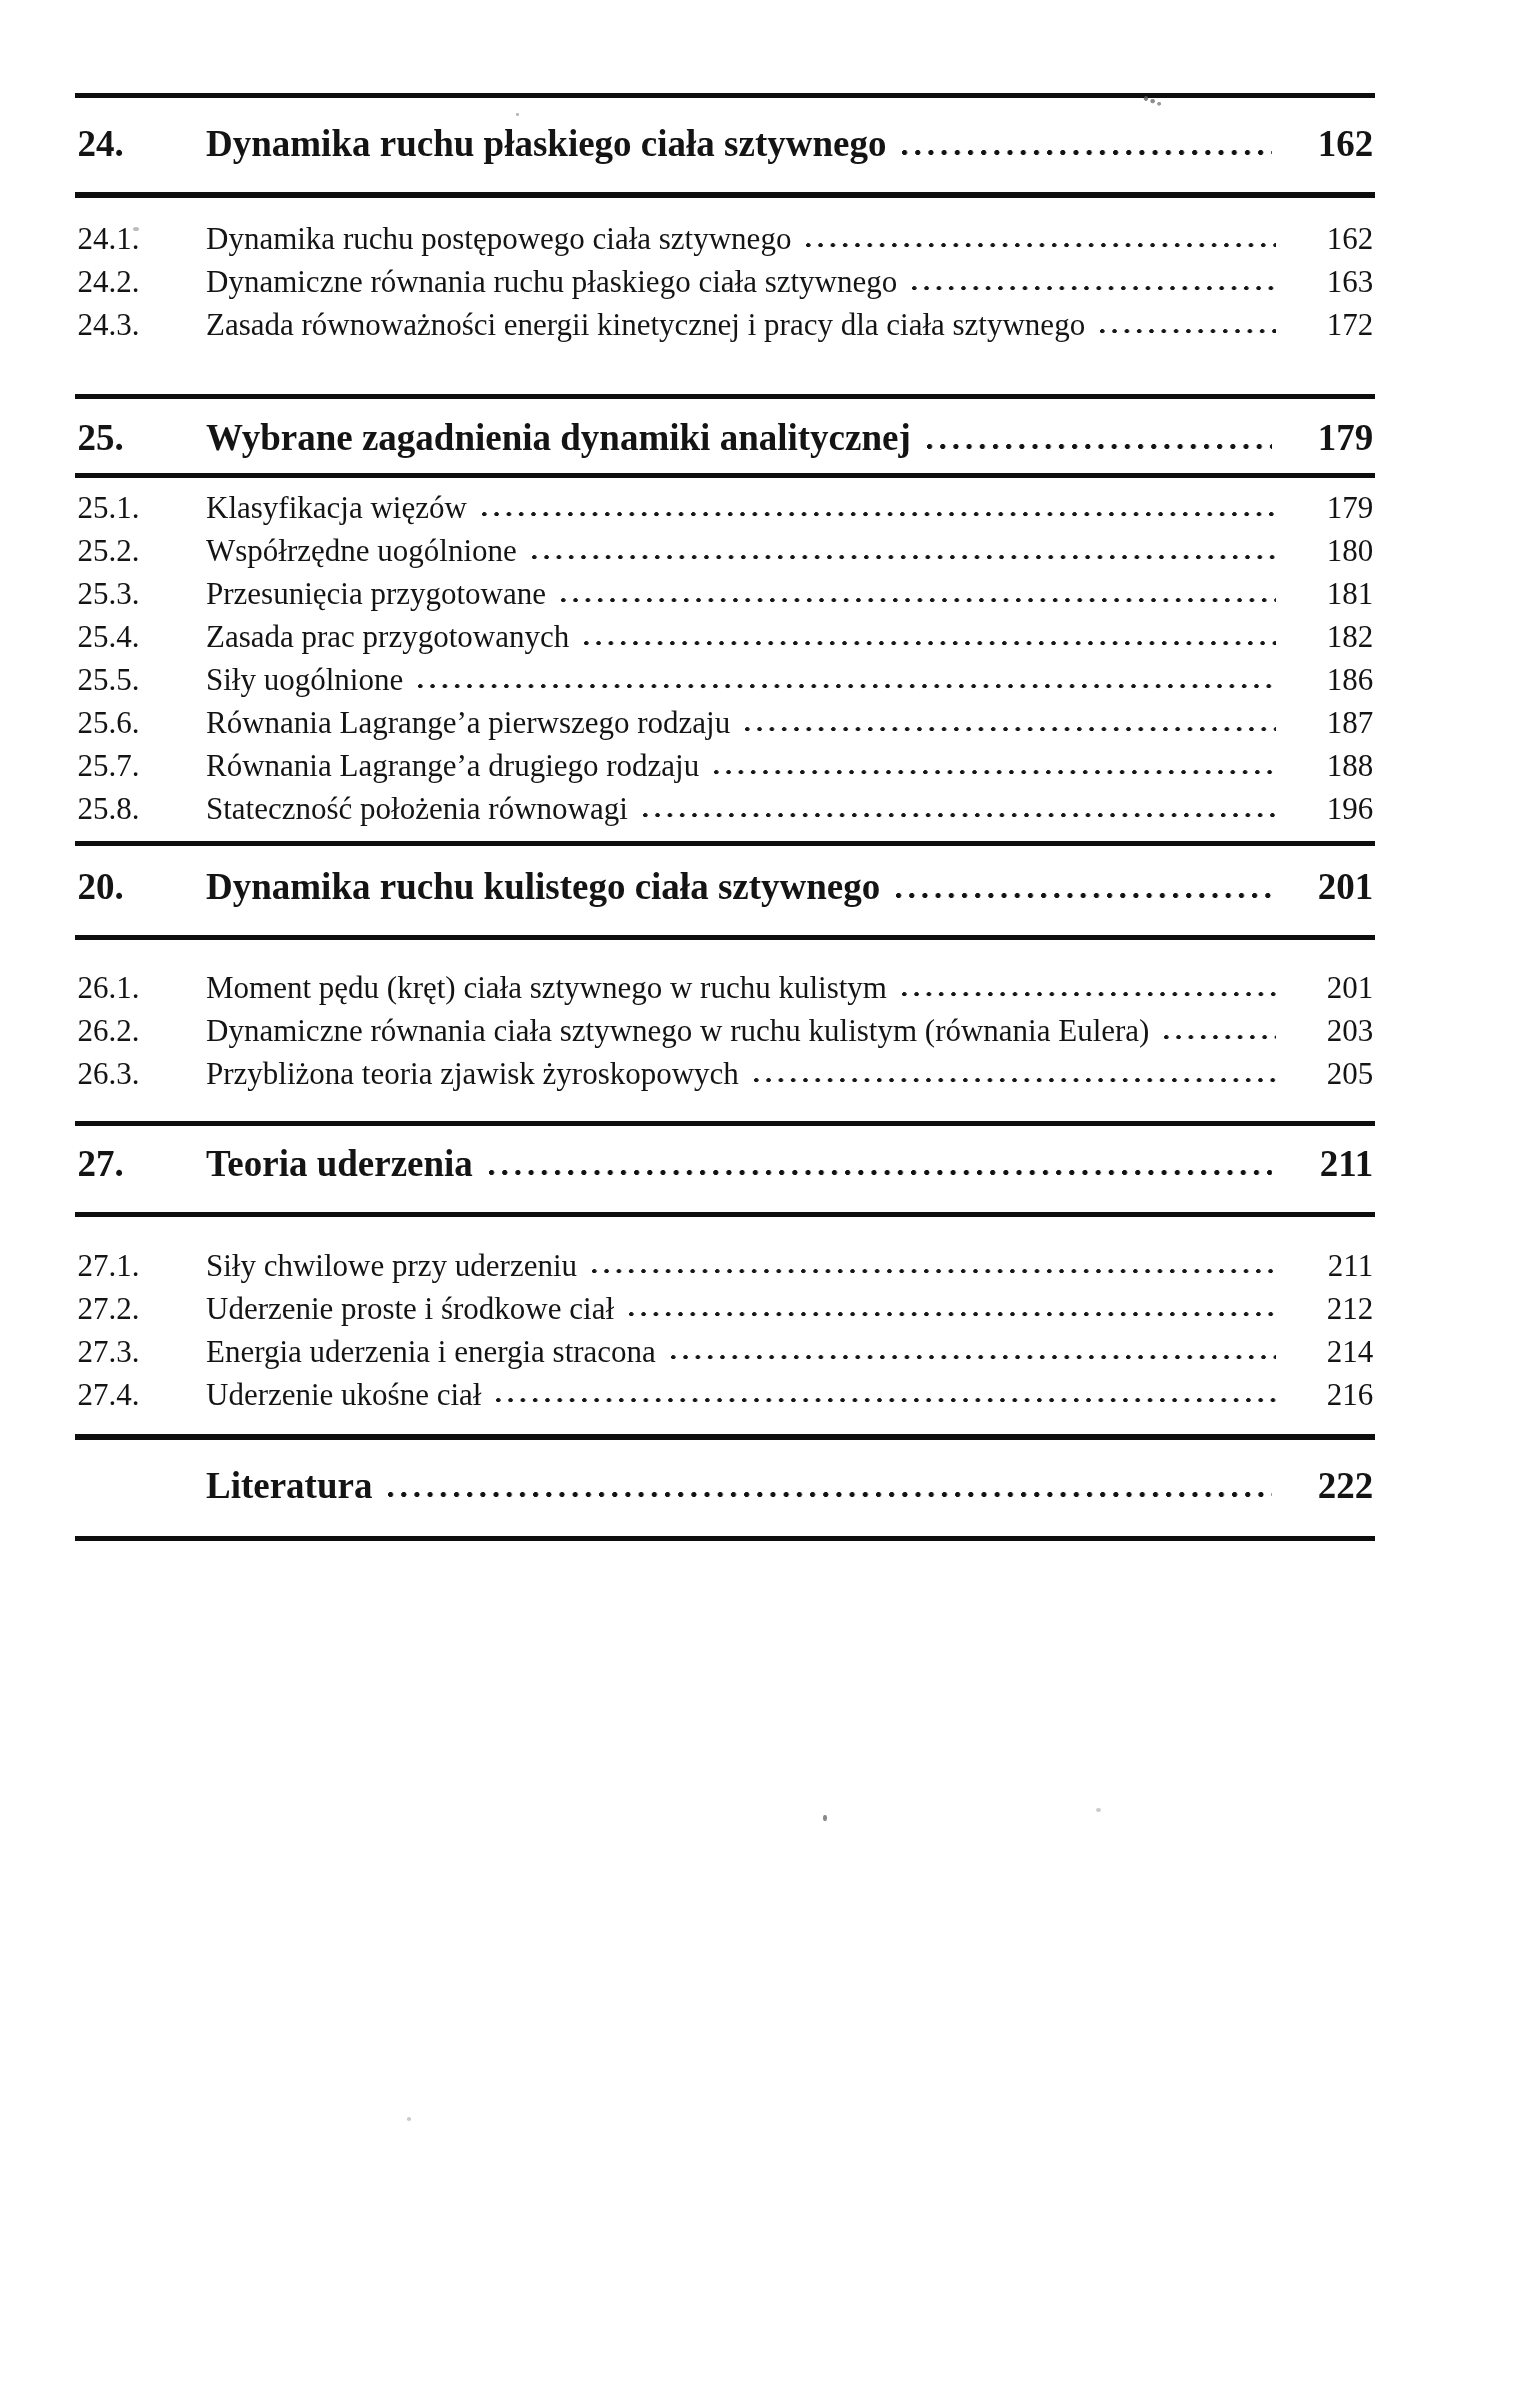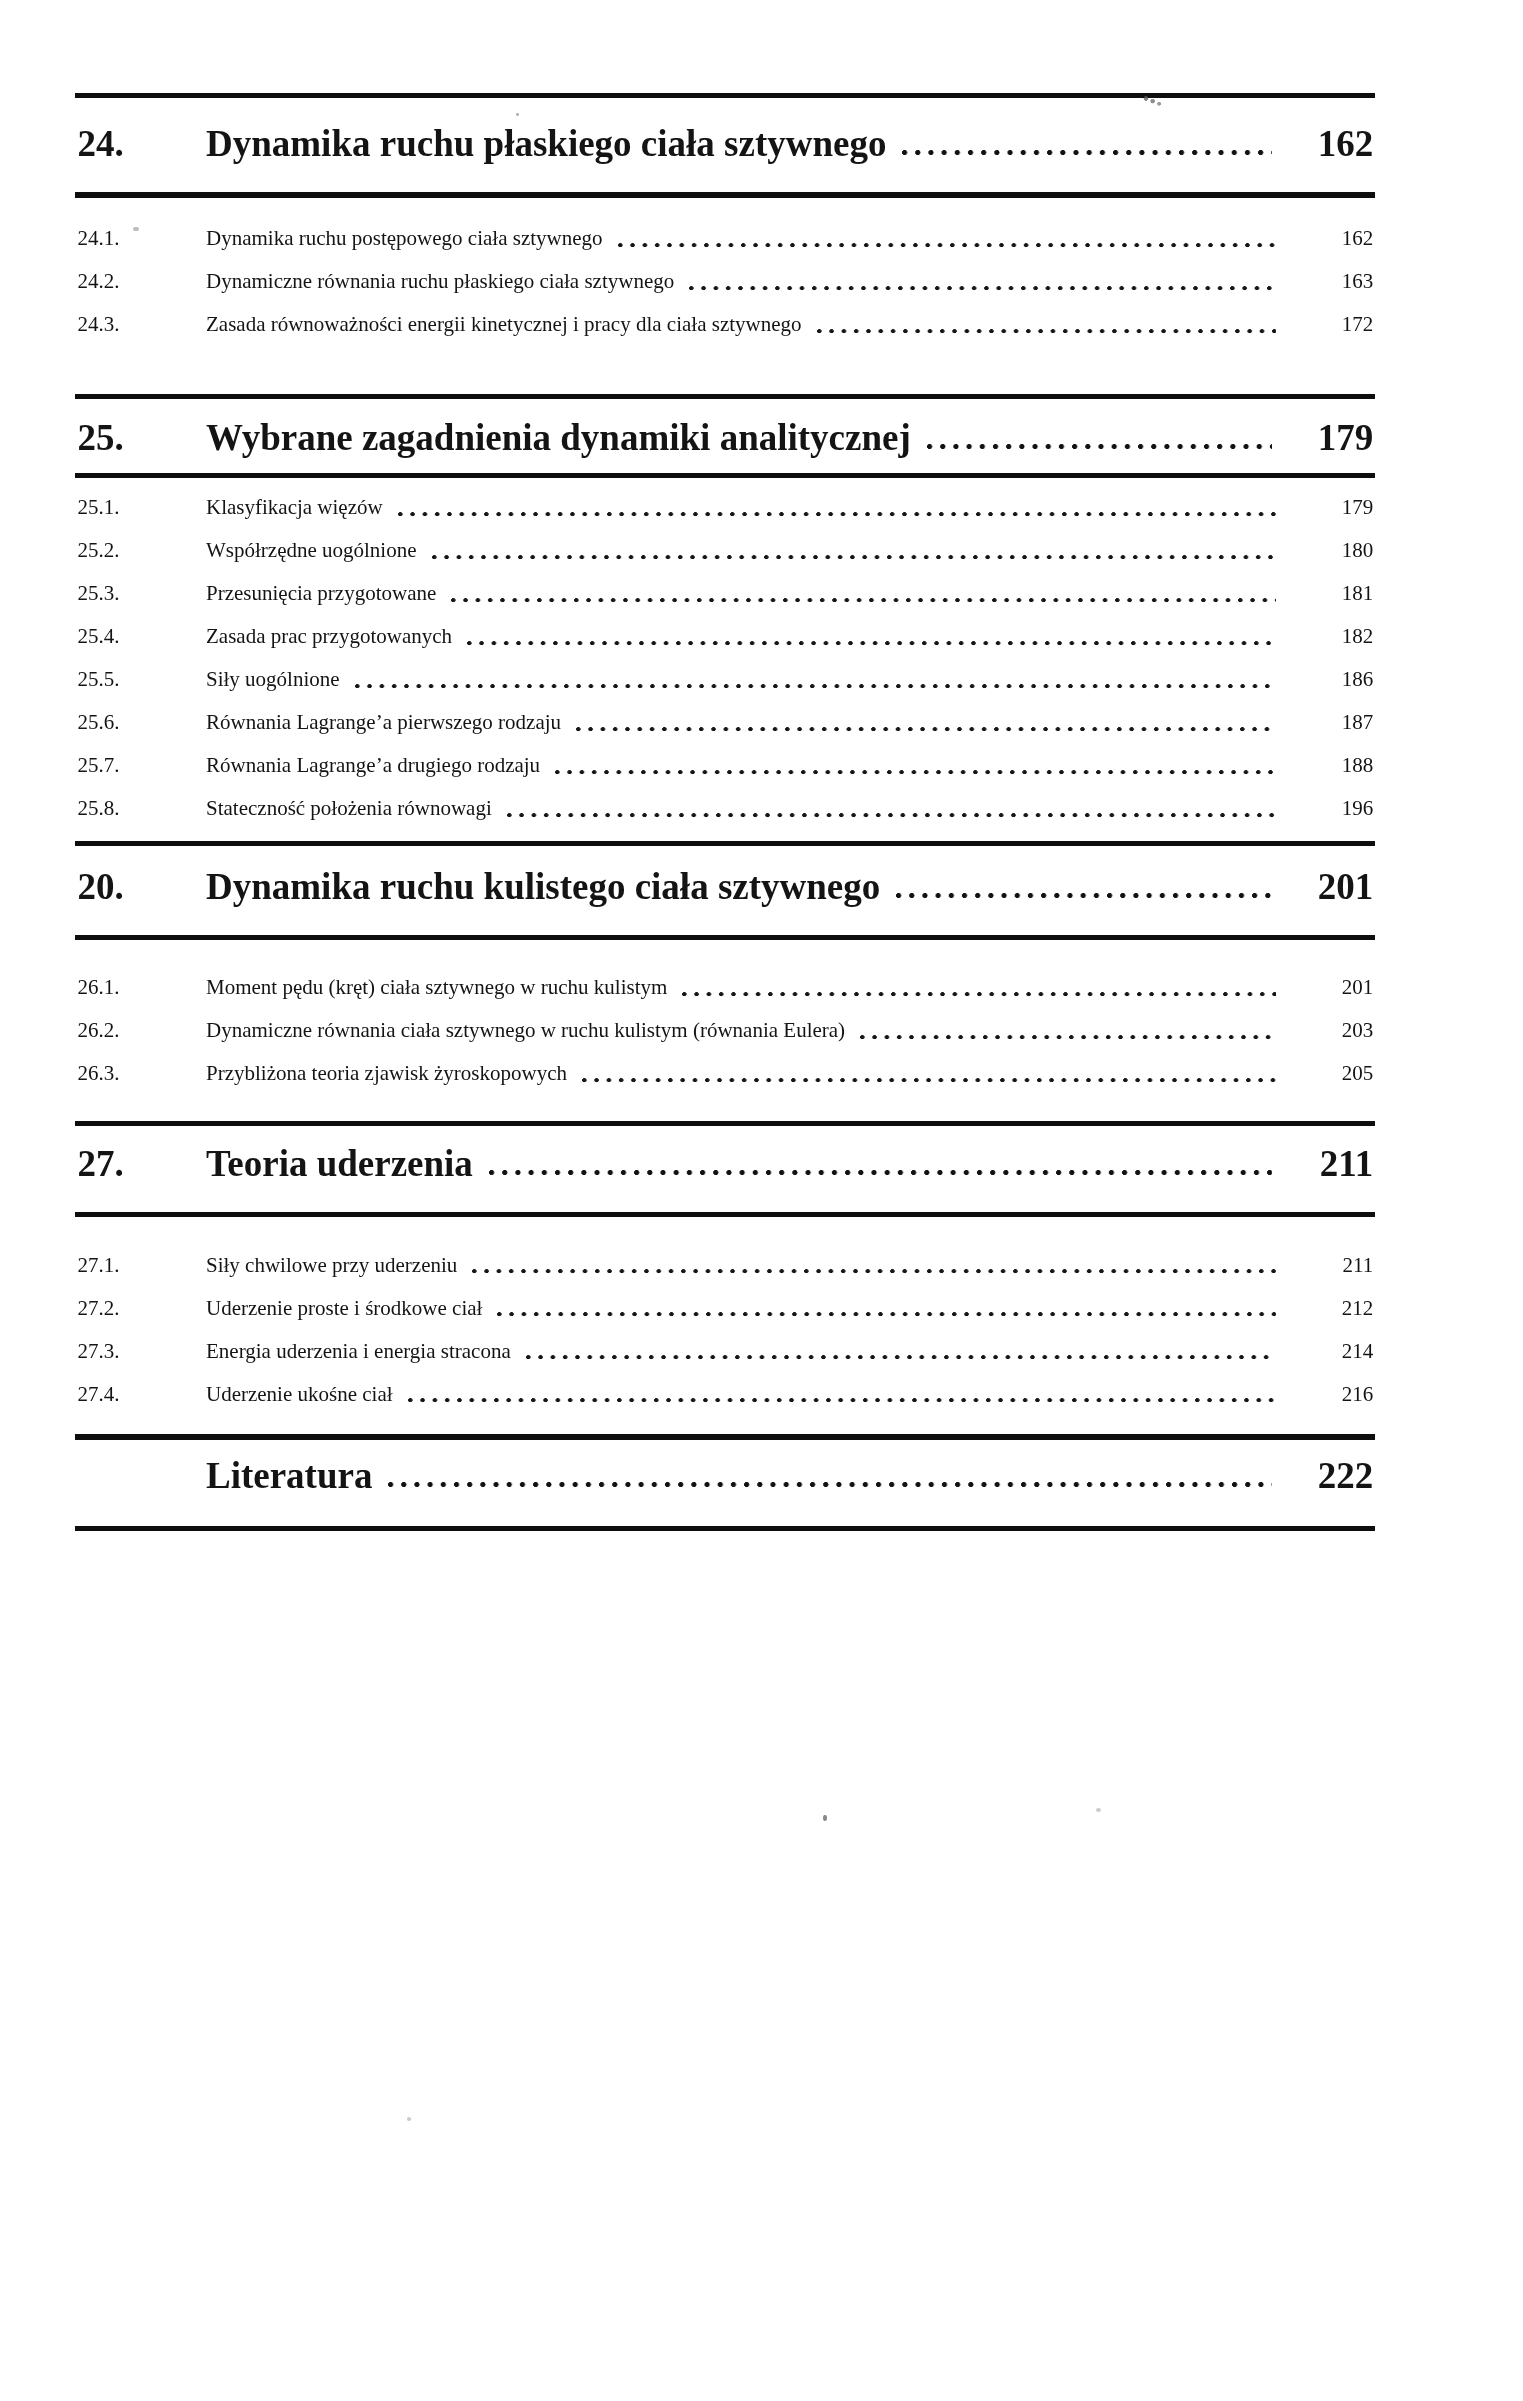--- a/index.html
+++ b/index.html
@@ -31,21 +31,21 @@
     background:radial-gradient(circle at 2.6px 2.6px,#121212 2.3px,rgba(0,0,0,0) 2.9px);
     background-size:13.2px 6.2px;background-repeat:repeat-x;
     background-position:0 29px;
     margin:0 10.6px 0 16px;
   }
   .head-row .pg{flex:0 0 92px;text-align:right;padding-right:1.8px;box-sizing:border-box;}
   
   .items{width:100%;}
   .toc-row{
     display:flex;align-items:center;height:43px;
-    font-size:21px;line-height:43px;white-space:nowrap;
+    font-size:31px;line-height:43px;white-space:nowrap;
   }
   .toc-row .num{flex:0 0 131px;padding-left:2.6px;box-sizing:border-box;}
   .toc-row .title{flex:0 0 auto;}
   .toc-row .leader{
     flex:1 1 auto;height:43px;
     background:radial-gradient(circle at 2.3px 2.3px,#161616 1.9px,rgba(0,0,0,0) 2.5px);
     background-size:12.3px 5.3px;background-repeat:repeat-x;
     background-position:0 25.6px;
     margin:0 7px 0 15px;
   }
@@ -207,21 +207,21 @@
         <span class="pg">214</span>
       </div>
       <div class="toc-row">
         <span class="num">27.4.</span>
         <span class="title">Uderzenie ukośne ciał</span>
         <span class="leader"></span>
         <span class="pg">216</span>
       </div>
     </div>
     <div class="rule" style="margin-top: 18.5px;"></div>
-    <div class="head-row" style="margin-top: 13px;">
+    <div class="head-row" style="margin-top: 23px;">
       <span class="num"></span>
       <span class="title">Literatura</span>
       <span class="leader"></span>
       <span class="pg">222</span>
     </div>
     <div class="rule" style="margin-top: 27px;"></div>
   </div>
 
 <div class="smudge"></div>
 <div class="speck" style="left:133px;top:227px;width:6.2px;height:4.4px;opacity:.45;"></div>

